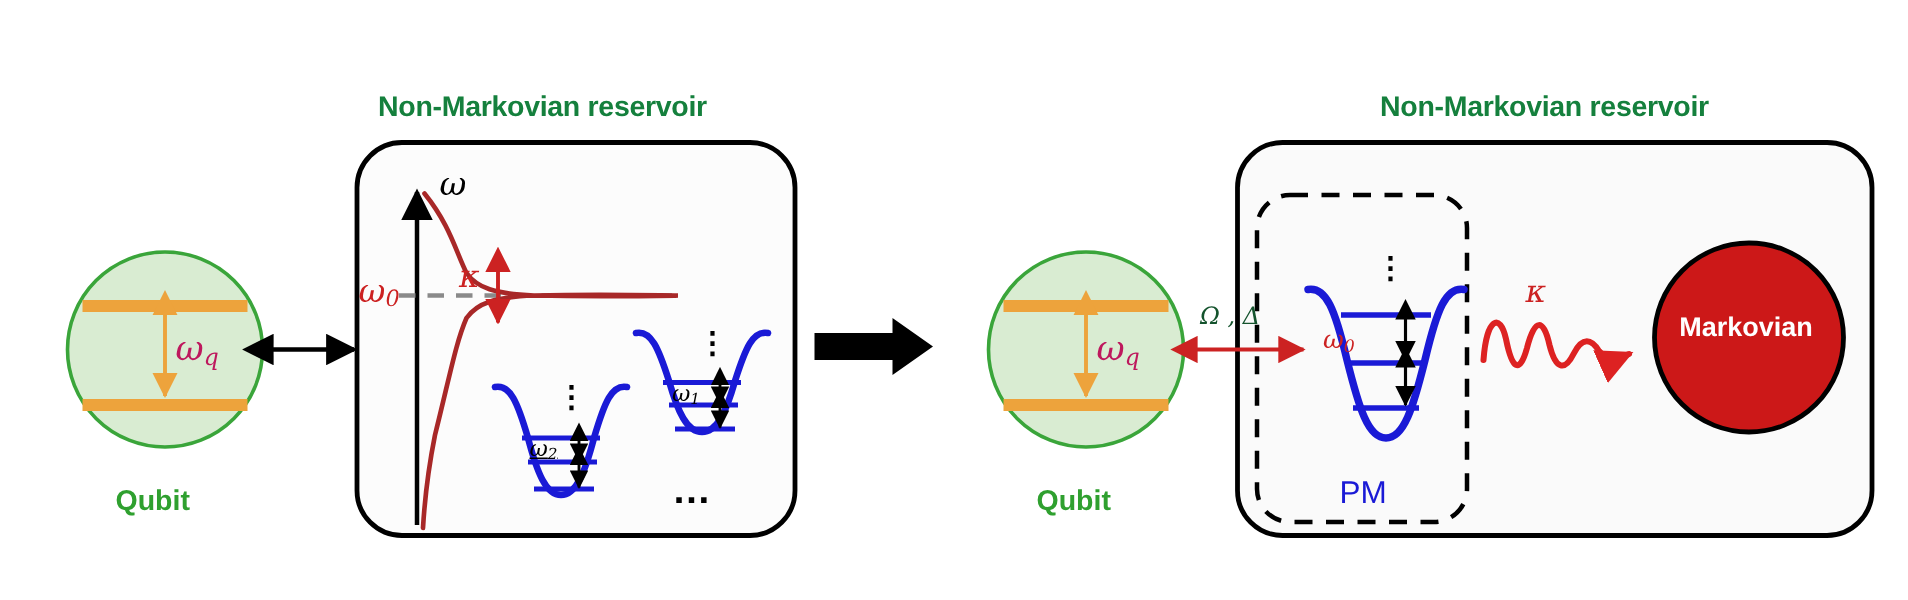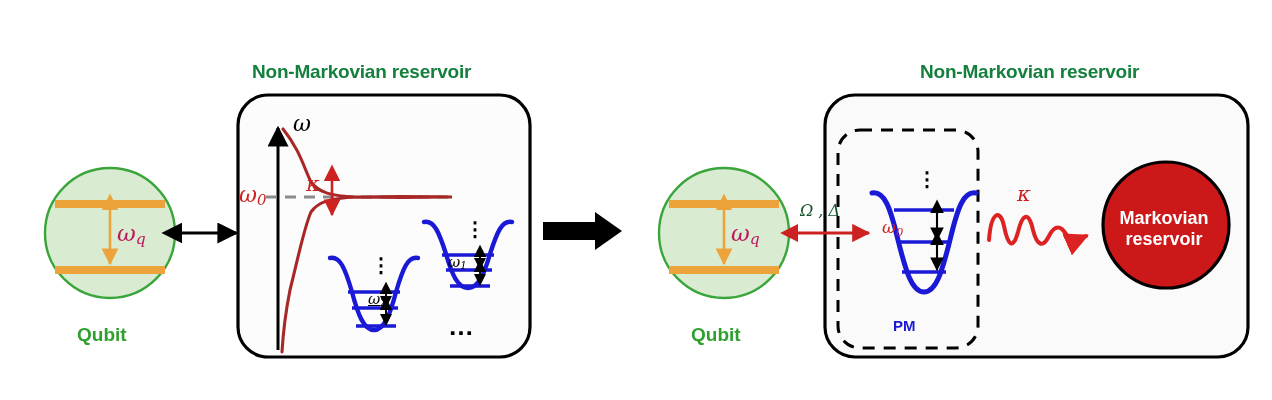--- a/index.html
+++ b/index.html
@@ -38,22 +38,22 @@
   }
   .qubit-lbl {
     font-family: "Liberation Sans", sans-serif;
     font-weight: bold;
     font-size: 19px;
     color: #2fa02f;
     text-align: right;
   }
   .pm-lbl {
     font-family: "Liberation Sans", sans-serif;
-    font-weight: bold;
-    font-size: 15px;
+    font-weight: normal;
+    font-size: 21px;
     color: #1a1ad6;
   }
   .mark-lbl {
     font-family: "Liberation Sans", sans-serif;
     font-weight: bold;
     font-size: 18px;
     color: #ffffff;
     text-align: center;
     line-height: 1.18;
   }
@@ -240,21 +240,21 @@
   <div class="lbl qubit-lbl" style="left:77px; top:325px;">Qubit</div>
 
   <div class="lbl math math-om-q" style="left:117px; top:222px;"><span>ω</span><span class="sub">q</span></div>
 
   <div class="lbl math math-om-ax" style="left:293px; top:113px;">ω</div>
 
   <div class="lbl math math-om0-red" style="left:239px; top:184px;"><span>ω</span><span class="sub">0</span></div>
 
   <div class="lbl math math-kappa" style="left:306px; top:174px;">κ</div>
 
-  <div class="lbl math math-om-well" style="left:368px; top:292px;text-decoration:underline;"><span>ω</span><span class="sub">2</span></div>
+  <div class="lbl math math-om-well" style="left:353px; top:292px;text-decoration:underline;"><span>ω</span><span class="sub">2</span></div>
 
   <div class="lbl math math-om-well" style="left:448px; top:255px;"><span>ω</span><span class="sub">1</span></div>
 
   <div class="dots-v" style="left:371px; top:262px; width:14px;">⋮</div>
 
   <div class="dots-v" style="left:465px; top:226px; width:14px;">⋮</div>
 
   <div class="dots-h" style="left:448px; top:320px;">…</div>
 
   <div class="lbl title-lbl" style="left:920px; top:62px;">Non-Markovian reservoir</div>
@@ -268,16 +268,15 @@
   <div class="lbl math math-om0-pm" style="left:882px; top:219px;"><span>ω</span><span class="sub">0</span></div>
 
   <div class="dots-v" style="left:917px; top:176px; width:14px;">⋮</div>
 
   <div class="lbl pm-lbl" style="left:893px; top:318px;">PM</div>
 
   <div class="lbl math math-kappa" style="left:1017px; top:184px;">κ</div>
 
   <div class="lbl mark-lbl" style="left:1106px; top:208px; width:116px;">
     <div>Markovian</div>
-    <div>reservoir</div>
   </div>
 
 </div>
 
 </body></html>

